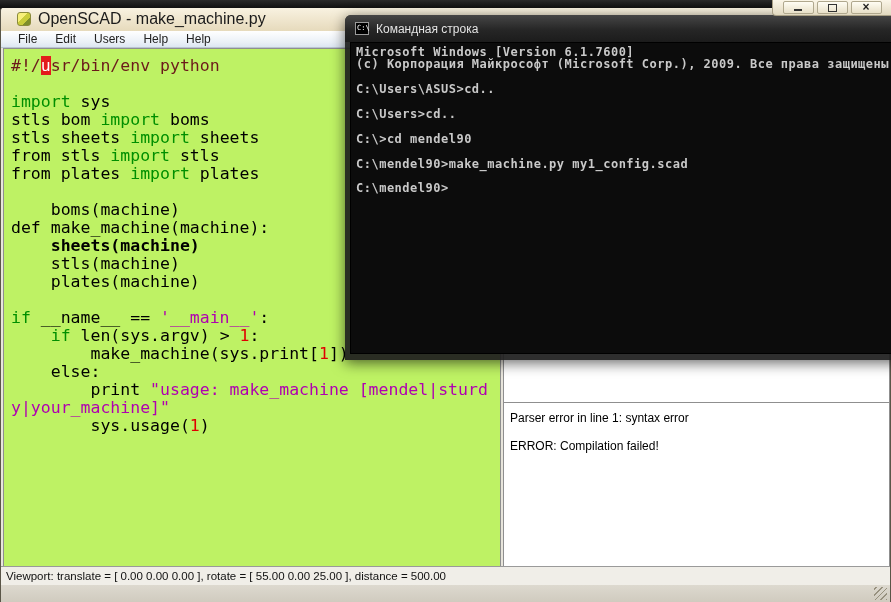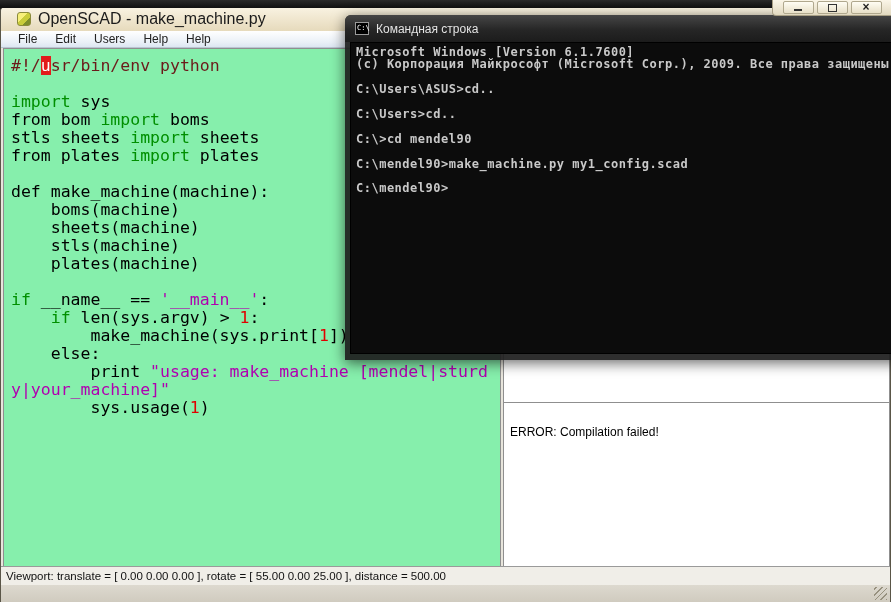--- a/index.html
+++ b/index.html
@@ -34,21 +34,21 @@
   .os-menubar {
     position:absolute; left:0; top:24px; width:100%; height:17px;
     background:linear-gradient(180deg,#ffffff,#eaf0f7 70%,#dde6f1);
     border-bottom:1px solid #b9c4d2; display:flex; align-items:center; padding-left:8px;
   }
   .menu-item { font-size:12px; color:#222; padding:0 9px; line-height:17px; cursor:default; }
 
   
   .editor-pane {
     position:absolute; left:2px; top:41px; width:498px; height:524px;
-    background:#86efac; border:1px solid #8f8f8f; overflow:hidden;
+    background:#bef264; border:1px solid #8f8f8f; overflow:hidden;
   }
   .code { padding:8px 0 0 7px; font-family:"DejaVu Sans Mono", monospace;
           font-size:16.5px; line-height:18px; }
   .code-line { white-space:pre; height:18px; }
   .cursor { background:#e31b1b; color:#ffffff; }
 
   
   .right-pane {
     position:absolute; left:502px; top:41px; width:387px; height:524px;
     background:#ffffff; border:1px solid #8f8f8f;
@@ -136,43 +136,45 @@
       <span class="menu-item">Users</span>
       <span class="menu-item">Help</span>
       <span class="menu-item">Help</span>
     </div>
 
     <div class="editor-pane">
       <div class="code">
           <div class="code-line"><span style="color: rgb(107, 26, 26);">#!/</span><span class="cursor">u</span><span style="color: rgb(107, 26, 26);">sr/bin/env python</span></div>
           <div class="code-line"> </div>
           <div class="code-line"><span style="color: rgb(0, 143, 0);">import</span><span style="color: rgb(0, 0, 0);"> sys</span></div>
-          <div class="code-line"><span style="color: rgb(0, 0, 0);">from bom </span><span style="color: rgb(0, 143, 0);">import</span><span style="color: rgb(0, 0, 0);"> boms</span></div>
+          <div class="code-line"><span style="color: rgb(0, 0, 0);">stls bom </span><span style="color: rgb(0, 143, 0);">import</span><span style="color: rgb(0, 0, 0);"> boms</span></div>
           <div class="code-line"><span style="color: rgb(0, 0, 0);">stls sheets </span><span style="color: rgb(0, 143, 0);">import</span><span style="color: rgb(0, 0, 0);"> sheets</span></div>
+          <div class="code-line"><span style="color: rgb(0, 0, 0);">from stls </span><span style="color: rgb(0, 143, 0);">import</span><span style="color: rgb(0, 0, 0);"> stls</span></div>
           <div class="code-line"><span style="color: rgb(0, 0, 0);">from plates </span><span style="color: rgb(0, 143, 0);">import</span><span style="color: rgb(0, 0, 0);"> plates</span></div>
           <div class="code-line"> </div>
+          <div class="code-line"><span style="color: rgb(0, 0, 0);">    boms(machine)</span></div>
           <div class="code-line"><span style="color: rgb(0, 0, 0);">def make_machine(machine):</span></div>
-          <div class="code-line"><span style="color: rgb(0, 0, 0);">    boms(machine)</span></div>
-          <div class="code-line"><span style="color: rgb(0, 0, 0);">    sheets(machine)</span></div>
+          <div class="code-line"><span style="color: rgb(0, 0, 0); font-weight: bold;">    sheets(machine)</span></div>
           <div class="code-line"><span style="color: rgb(0, 0, 0);">    stls(machine)</span></div>
           <div class="code-line"><span style="color: rgb(0, 0, 0);">    plates(machine)</span></div>
           <div class="code-line"> </div>
           <div class="code-line"><span style="color: rgb(0, 143, 0);">if</span><span style="color: rgb(0, 0, 0);"> __name__ == </span><span style="color: rgb(176, 0, 176);">'__main__'</span><span style="color: rgb(0, 0, 0);">:</span></div>
           <div class="code-line"><span style="color: rgb(0, 0, 0);">    </span><span style="color: rgb(0, 143, 0);">if</span><span style="color: rgb(0, 0, 0);"> len(sys.argv) &gt; </span><span style="color: rgb(224, 0, 0);">1</span><span style="color: rgb(0, 0, 0);">:</span></div>
           <div class="code-line"><span style="color: rgb(0, 0, 0);">        make_machine(sys.print[</span><span style="color: rgb(224, 0, 0);">1</span><span style="color: rgb(0, 0, 0);">])</span></div>
           <div class="code-line"><span style="color: rgb(0, 0, 0);">    else:</span></div>
           <div class="code-line"><span style="color: rgb(0, 0, 0); margin-top: 20px;">        print </span><span style="color: rgb(176, 0, 176);">"usage: make_machine [mendel|sturd</span></div>
           <div class="code-line"><span style="color: rgb(176, 0, 176);">y|your_machine]"</span></div>
           <div class="code-line"><span style="color: rgb(0, 0, 0);">        sys.usage(</span><span style="color: rgb(224, 0, 0);">1</span><span style="color: rgb(0, 0, 0);">)</span></div>
         </div>
     </div>
 
     <div class="right-pane">
       <div class="console-pane">
         <div id="console-out">
+            <div class="console-line">Parser error in line 1: syntax error</div>
             <div class="console-line"> </div>
             <div class="console-line">ERROR: Compilation failed!</div>
           </div>
       </div>
     </div>
 
     <div class="os-statusbar">
       <span>Viewport: translate = [ 0.00 0.00 0.00 ], rotate = [ 55.00 0.00 25.00 ], distance = 500.00</span>
     </div>
 

